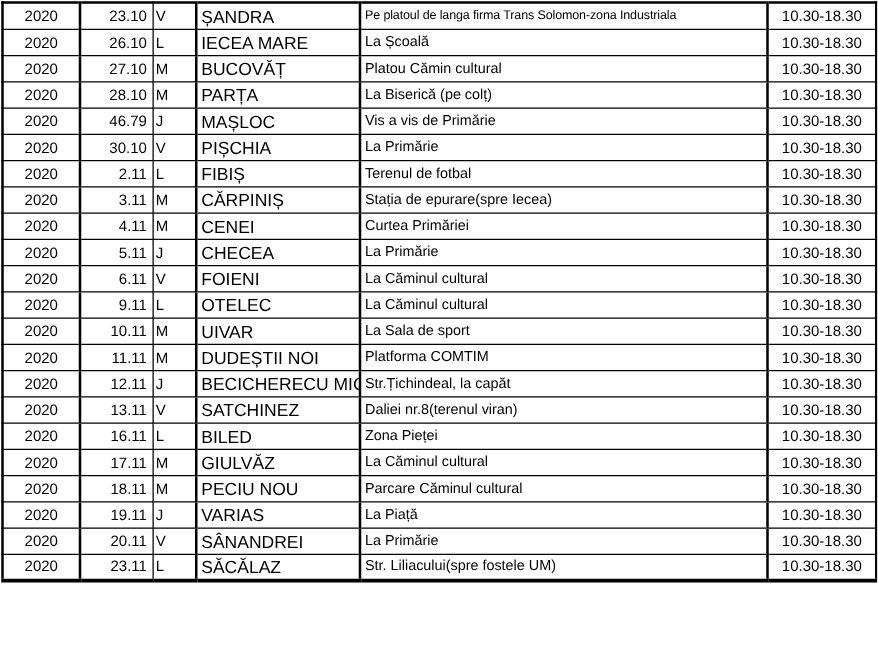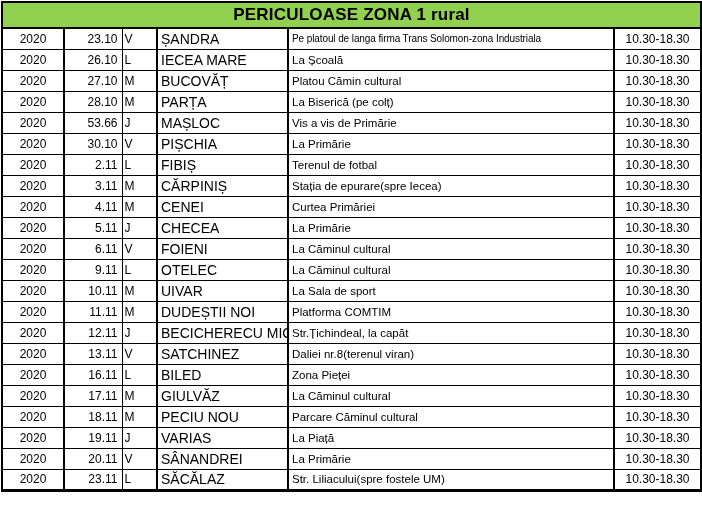--- a/index.html
+++ b/index.html
@@ -74,23 +74,20 @@
   <table>
     <colgroup>
       <col class="c-anul">
         <col class="c-date">
         <col class="c-day">
       <col class="c-uat">
         <col class="c-locatie">
         <col class="c-orar">
     </colgroup>
     <thead>
-      <tr class="title-row">
-        <th colspan="6">PERICULOASE ZONA 1 rural</th>
-      </tr>
     </thead>
     <tbody>
         <tr>
     <td class="cell-anul">2020</td>
     <td class="cell-date v-thick">23.10</td>
     <td class="cell-day">V</td>
     <td class="cell-uat v-thick">ȘANDRA</td>
     <td class="cell-locatie v-thick shrink">Pe platoul de langa firma Trans Solomon-zona Industriala</td>
     <td class="cell-orar v-thick">10.30-18.30</td>
   </tr>
@@ -113,21 +110,21 @@
         <tr>
     <td class="cell-anul">2020</td>
     <td class="cell-date v-thick">28.10</td>
     <td class="cell-day">M</td>
     <td class="cell-uat v-thick">PARȚA</td>
     <td class="cell-locatie v-thick">La Biserică (pe colț)</td>
     <td class="cell-orar v-thick">10.30-18.30</td>
   </tr>
         <tr>
     <td class="cell-anul">2020</td>
-    <td class="cell-date v-thick">53.66</td>
+    <td class="cell-date v-thick">46.79</td>
     <td class="cell-day">J</td>
     <td class="cell-uat v-thick">MAȘLOC</td>
     <td class="cell-locatie v-thick">Vis a vis de Primărie</td>
     <td class="cell-orar v-thick">10.30-18.30</td>
   </tr>
         <tr>
     <td class="cell-anul">2020</td>
     <td class="cell-date v-thick">30.10</td>
     <td class="cell-day">V</td>
     <td class="cell-uat v-thick">PIȘCHIA</td>

